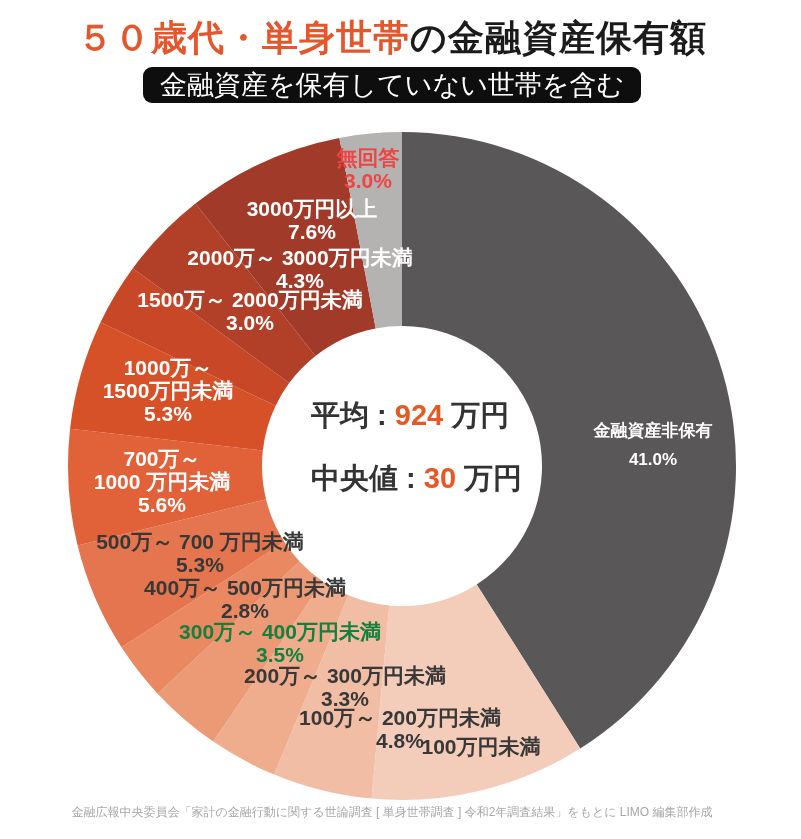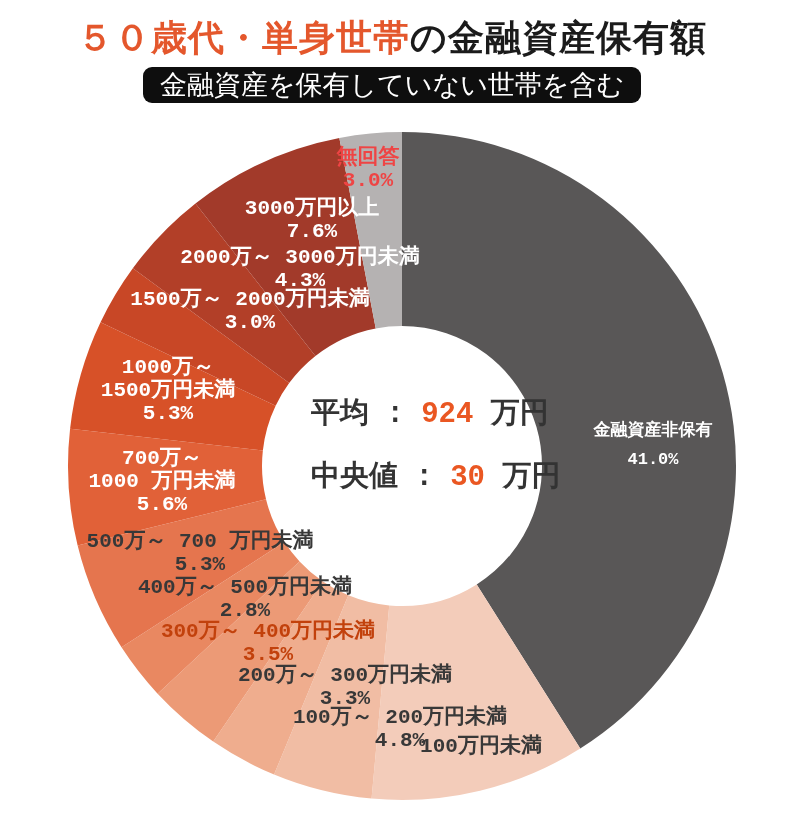--- a/index.html
+++ b/index.html
@@ -1,18 +1,18 @@
 <!DOCTYPE html>
 <html style="--accent: #e4572c; --number-accent: #ea5722; --title-text: #1b1b1b; --subtitle-bg: #0e0e0e; --subtitle-text: #ffffff; --stat-text: #333333; --dark-label: #383838; --footer-text: #a9a6a6; --background: #ffffff;"><head>
 <meta charset="utf-8">
 <style>
   html,body{margin:0;padding:0;background:#ffffff;}
   .page{
     position:relative;width:784px;height:839px;background:#ffffff;
-    font-family:Liberation Mono, monospace;overflow:hidden;
+    font-family:Liberation Sans, sans-serif;overflow:hidden;
   }
   .title{
     position:absolute;top:14px;left:0;width:100%;text-align:center;
     font-size:36px;font-weight:bold;letter-spacing:1px;margin:0;
     color:var(--title-text,#1b1b1b);white-space:nowrap;
   }
   .title-accent{color:var(--accent,#e4572c);}
   .subtitle-row{position:absolute;top:67px;left:0;width:100%;text-align:center;}
   .subtitle{
     display:inline-block;background:var(--subtitle-bg,#0e0e0e);
@@ -71,21 +71,21 @@
         <div>100万円未満</div>
       </div>
       <div class="seg-label" style="left: 400px; top: 706px; color: rgb(56, 56, 56);">
         <div>100万～ 200万円未満</div>
         <div>4.8%</div>
       </div>
       <div class="seg-label" style="left: 345px; top: 664px; color: rgb(56, 56, 56);">
         <div>200万～ 300万円未満</div>
         <div>3.3%</div>
       </div>
-      <div class="seg-label" style="left: 268px; top: 620px; color: #c2410c;">
+      <div class="seg-label" style="left: 280px; top: 620px; color: #15803d;">
         <div>300万～ 400万円未満</div>
         <div>3.5%</div>
       </div>
       <div class="seg-label" style="left: 245px; top: 576px; color: rgb(56, 56, 56);">
         <div>400万～ 500万円未満</div>
         <div>2.8%</div>
       </div>
       <div class="seg-label" style="left: 200px; top: 530px; color: rgb(56, 56, 56);">
         <div>500万～ 700 万円未満</div>
         <div>5.3%</div>
@@ -116,14 +116,15 @@
         <div>無回答</div>
         <div>3.0%</div>
       </div>
     </div>
 
   <div class="center-stats">
     <div class="stat"><span>平均 : </span><span class="num-accent">924</span><span> 万円</span></div>
     <div class="stat"><span>中央値 : </span><span class="num-accent">30</span><span> 万円</span></div>
   </div>
 
+  <div class="footer">金融広報中央委員会「家計の金融行動に関する世論調査 [ 単身世帯調査 ] 令和2年調査結果」をもとに LIMO 編集部作成</div>
 
 </div>
 
 </body></html>

